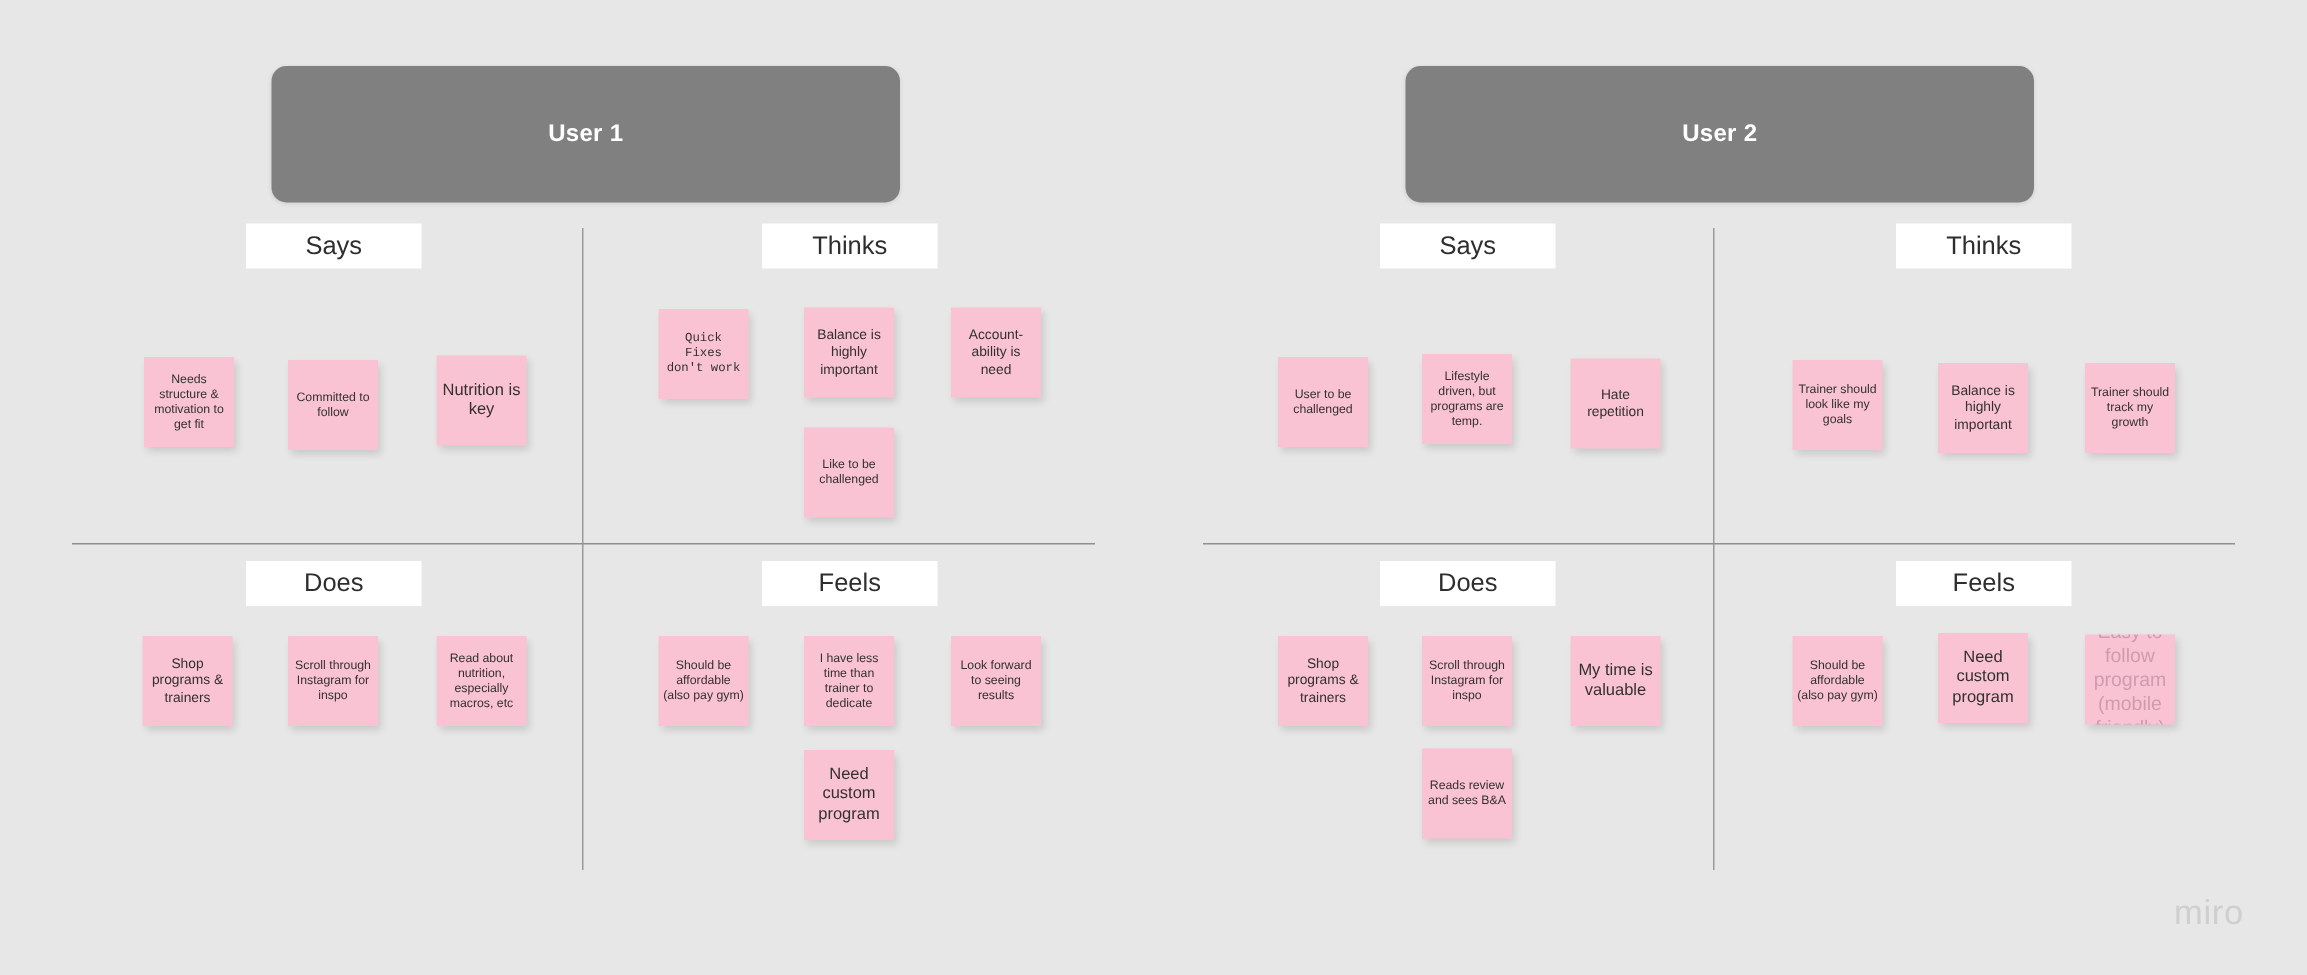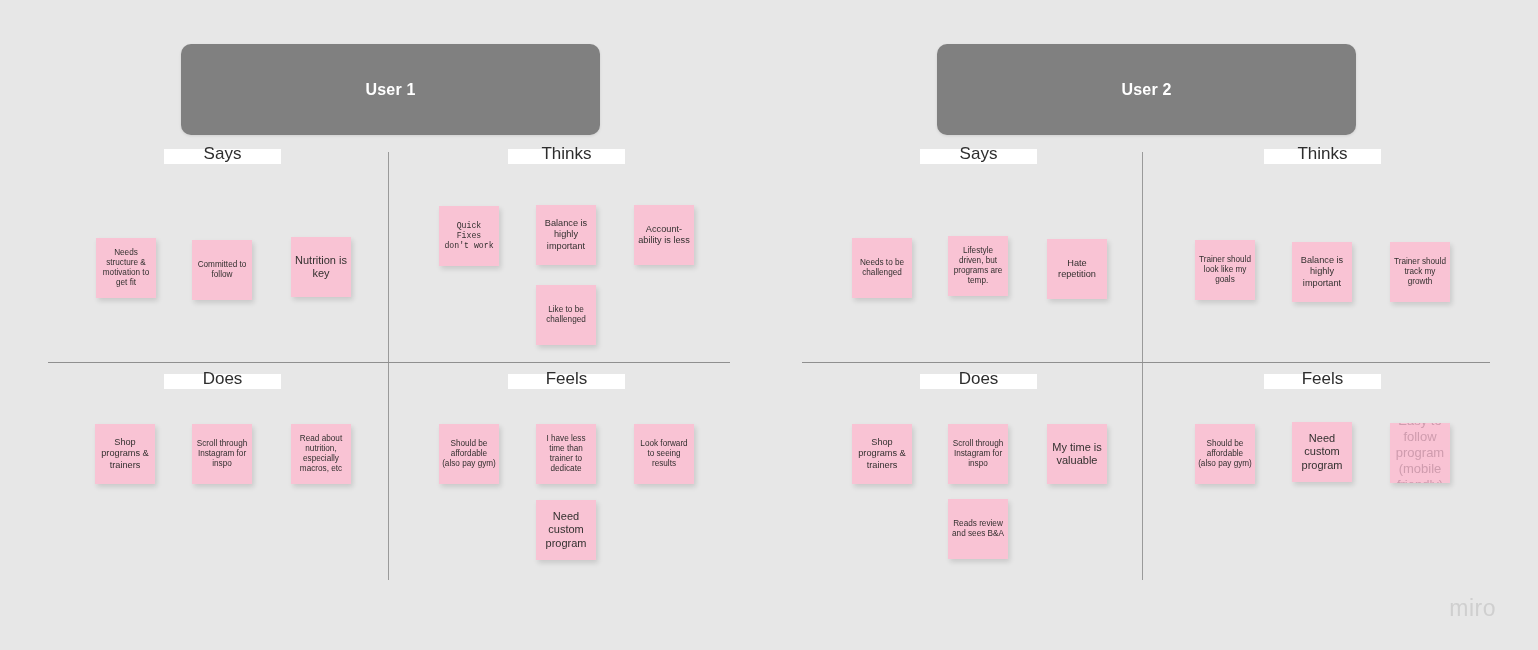--- a/index.html
+++ b/index.html
@@ -48,23 +48,23 @@
   .vline {
     position: absolute;
     width: 1px;
     background: #9a9a9a;
   }
 
   
   .quad-label {
     position: absolute;
     background: #ffffff;
-    height: 15px;
+    height: 30px;
     display: flex;
-    align-items: flex-end;
+    align-items: center;
     justify-content: center;
   }
   .quad-label span {
     font-size: 17px;
     color: #2e2e2e;
     font-weight: 400;
   }
 
   
   .note {
@@ -132,21 +132,21 @@
   <div class="quad-label" style="left:508px; top:149px; width:117px;">
     <span>Thinks</span>
   </div>
   <div class="note" style="left:439px; top:206px;font-family:Liberation Mono, monospace;">
     <div class="note-text fs-s">Quick Fixes don't work</div>
   </div>
   <div class="note" style="left:536px; top:205px;">
     <div class="note-text fs-m">Balance is highly important</div>
   </div>
   <div class="note" style="left:634px; top:205px;">
-    <div class="note-text fs-m">Account-ability is less</div>
+    <div class="note-text fs-m">Account-ability is need</div>
   </div>
   <div class="note" style="left:536px; top:285px;">
     <div class="note-text fs-s">Like to be challenged</div>
   </div>
 
   <div class="quad-label" style="left:164px; top:374px; width:117px;">
     <span>Does</span>
   </div>
   <div class="note" style="left:95px; top:424px;">
     <div class="note-text fs-m">Shop programs &amp; trainers</div>
@@ -178,21 +178,21 @@
     <span class="user-header-label">User 2</span>
   </div>
 
   <div class="vline" style="left:1142px; top:152px; height:428px;"></div>
   <div class="hline" style="left:802px; top:362px; width:688px;"></div>
 
   <div class="quad-label" style="left:920px; top:149px; width:117px;">
     <span>Says</span>
   </div>
   <div class="note" style="left:852px; top:238px;">
-    <div class="note-text fs-s">Needs to be challenged</div>
+    <div class="note-text fs-s">User to be challenged</div>
   </div>
   <div class="note" style="left:948px; top:236px;">
     <div class="note-text fs-s">Lifestyle driven, but programs are temp.</div>
   </div>
   <div class="note" style="left:1047px; top:239px;">
     <div class="note-text fs-m">Hate repetition</div>
   </div>
 
   <div class="quad-label" style="left:1264px; top:149px; width:117px;">
     <span>Thinks</span>

